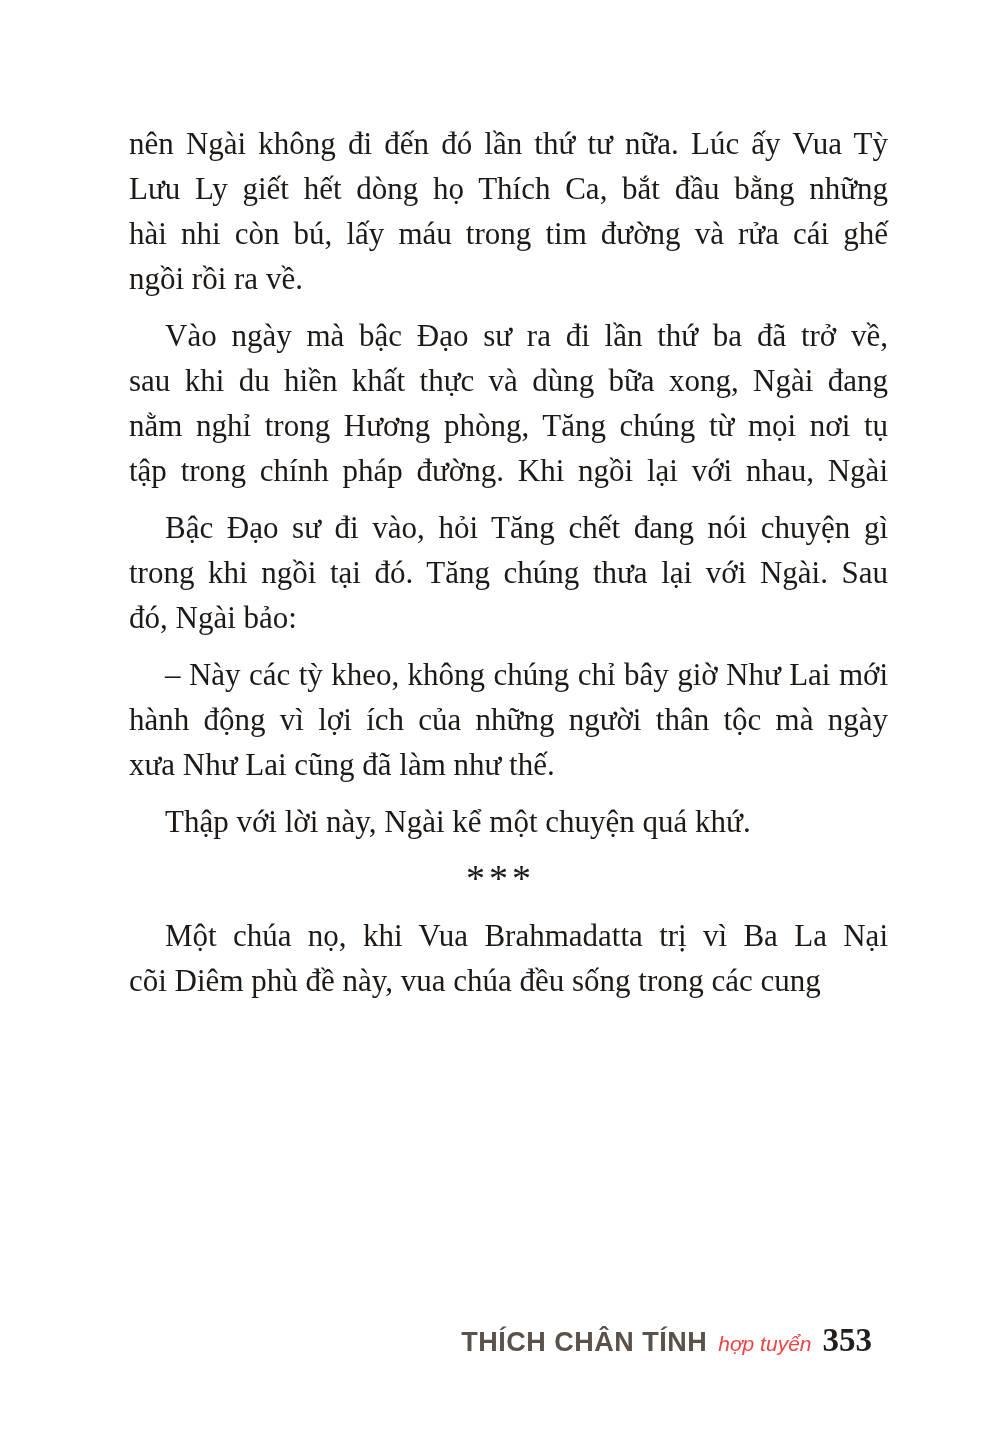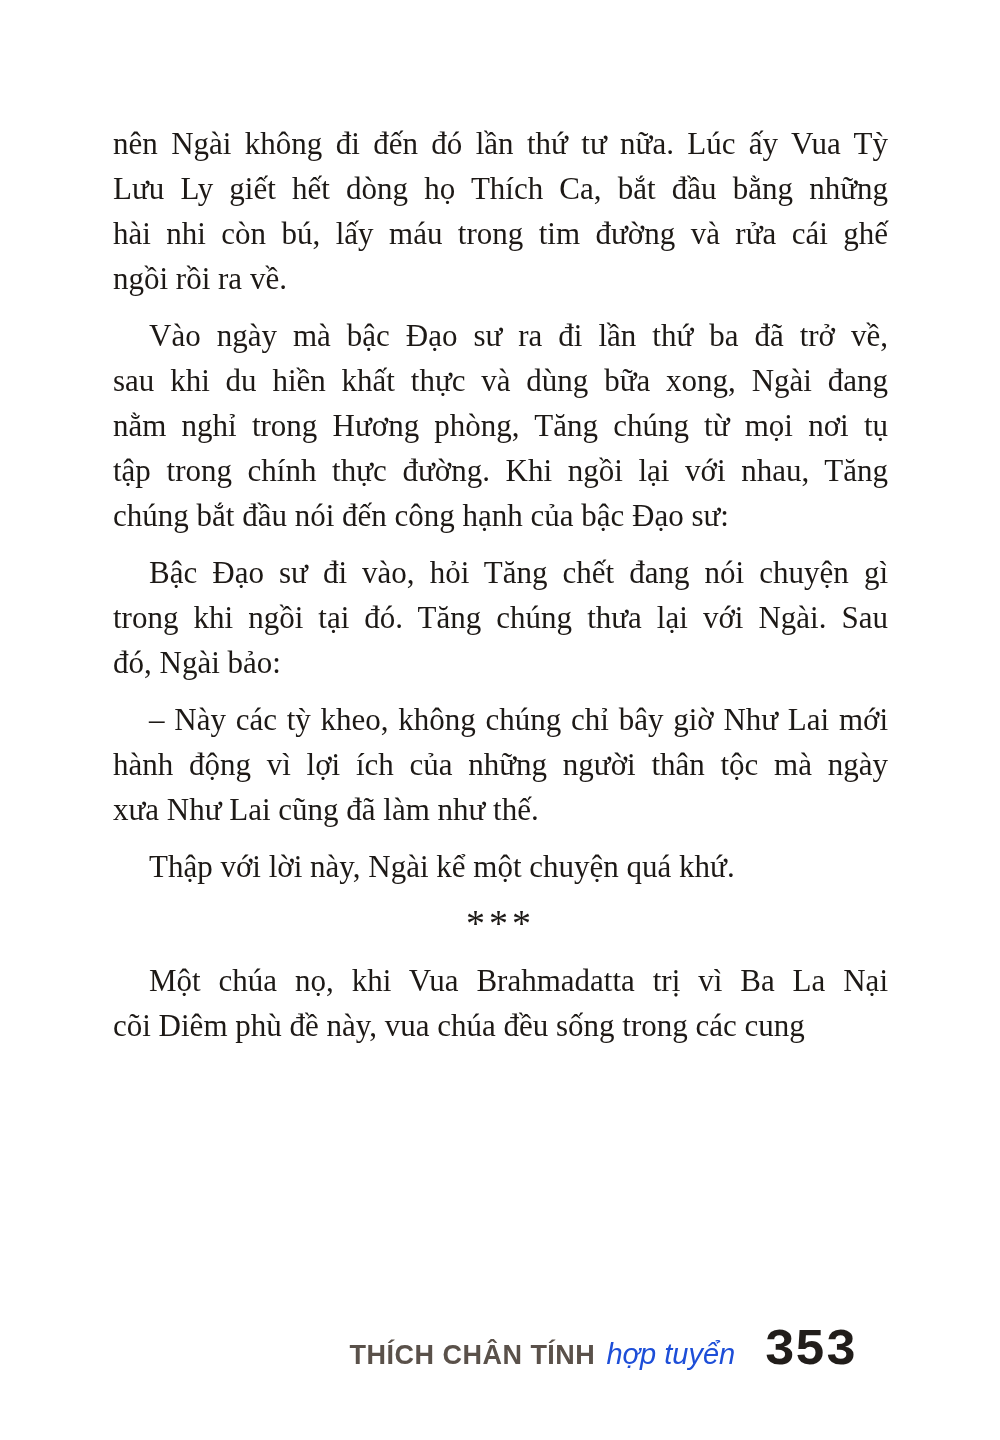--- a/index.html
+++ b/index.html
@@ -18,21 +18,21 @@
   .text-block {
     position: absolute;
     left: 113px;
     top: 121px;
     width: 775px;
     color: #1d1916;
     font-size: 31px;
     line-height: 45px;
   }
   .para {
-    margin: 0 0 12px 0;
+    margin: 0 0 12px 16px;
   }
   .line {
     text-align: justify;
     text-align-last: justify;
     white-space: nowrap;
   }
   .line.last {
     text-align-last: left;
   }
   .para.indented .line.first {
@@ -43,65 +43,64 @@
     text-align: center;
     font-size: 38px;
     line-height: 45px;
     letter-spacing: 4px;
     color: #1d1916;
   }
   .footer {
     position: absolute;
     top: 1322px;
     left: 0;
-    right: 144px;
+    right: 128px;
     display: flex;
     justify-content: flex-end;
     align-items: baseline;
   }
   .footer .author {
     font-family: "Liberation Sans", sans-serif;
     font-weight: bold;
     font-size: 27px;
     letter-spacing: 0.5px;
     color: #5a514a;
   }
   .footer .series {
     font-family: "Liberation Sans", sans-serif;
     font-style: italic;
     font-weight: normal;
-    font-size: 29px;
-    color: #1d4ed8;
+    font-size: 21px;
+    color: #ef4444;
     margin-left: 11px;
   }
   .footer .pagenum {
-    font-family: Liberation Mono, monospace;
+    font-family: Liberation Serif, serif;
     font-weight: 600;
-    font-size: 51px;
+    font-size: 33px;
     color: #211d1a;
-    margin-left: 29px;
+    margin-left: 11px;
   }
 </style>
 </head>
 <body>
 
 <div class="page">
   <div class="text-block" id="body-text">
       <div class="para">
         <div class="line first">nên Ngài không đi đến đó lần thứ tư nữa. Lúc ấy Vua Tỳ</div>
         <div class="line">Lưu Ly giết hết dòng họ Thích Ca, bắt đầu bằng những</div>
         <div class="line">hài nhi còn bú, lấy máu trong tim đường và rửa cái ghế</div>
         <div class="line last">ngồi rồi ra về.</div>
       </div>
       <div class="para indented">
         <div class="line first">Vào ngày mà bậc Đạo sư ra đi lần thứ ba đã trở về,</div>
         <div class="line">sau khi du hiền khất thực và dùng bữa xong, Ngài đang</div>
         <div class="line">nằm nghỉ trong Hương phòng, Tăng chúng từ mọi nơi tụ</div>
-        <div class="line">tập trong chính thực đường. Khi ngồi lại với nhau, Tăng</div>
-        <div class="line last">chúng bắt đầu nói đến công hạnh của bậc Đạo sư:</div>
+        <div class="line">tập trong chính pháp đường. Khi ngồi lại với nhau, Ngài</div>
       </div>
       <div class="para indented">
         <div class="line first">Bậc Đạo sư đi vào, hỏi Tăng chết đang nói chuyện gì</div>
         <div class="line">trong khi ngồi tại đó. Tăng chúng thưa lại với Ngài. Sau</div>
         <div class="line last">đó, Ngài bảo:</div>
       </div>
       <div class="para indented">
         <div class="line first">– Này các tỳ kheo, không chúng chỉ bây giờ Như Lai mới</div>
         <div class="line">hành động vì lợi ích của những người thân tộc mà ngày</div>
         <div class="line last">xưa Như Lai cũng đã làm như thế.</div>

